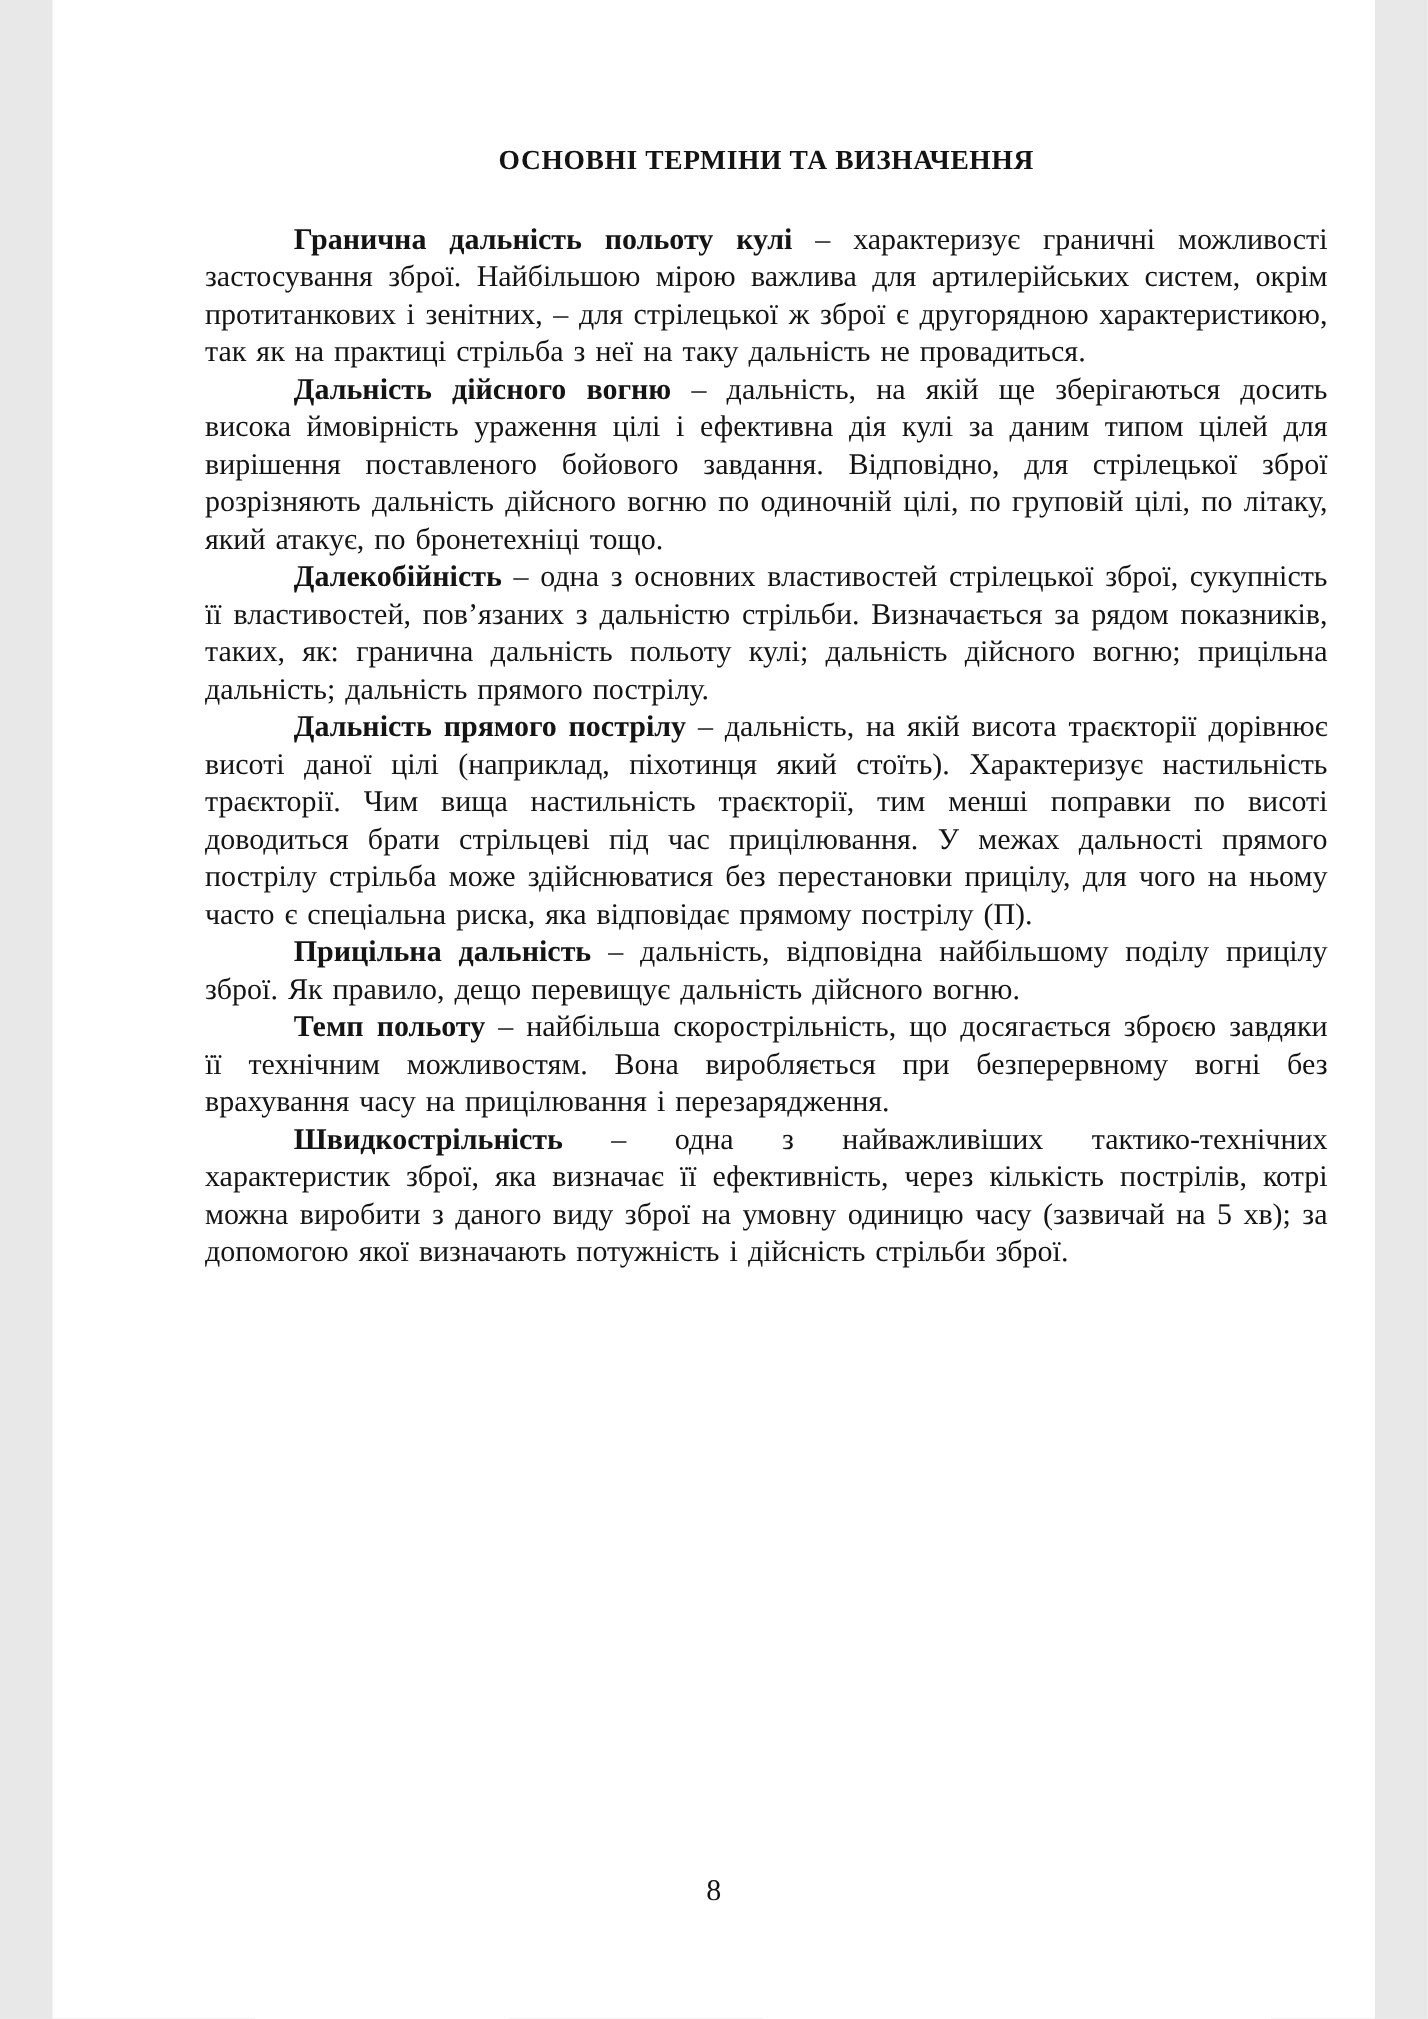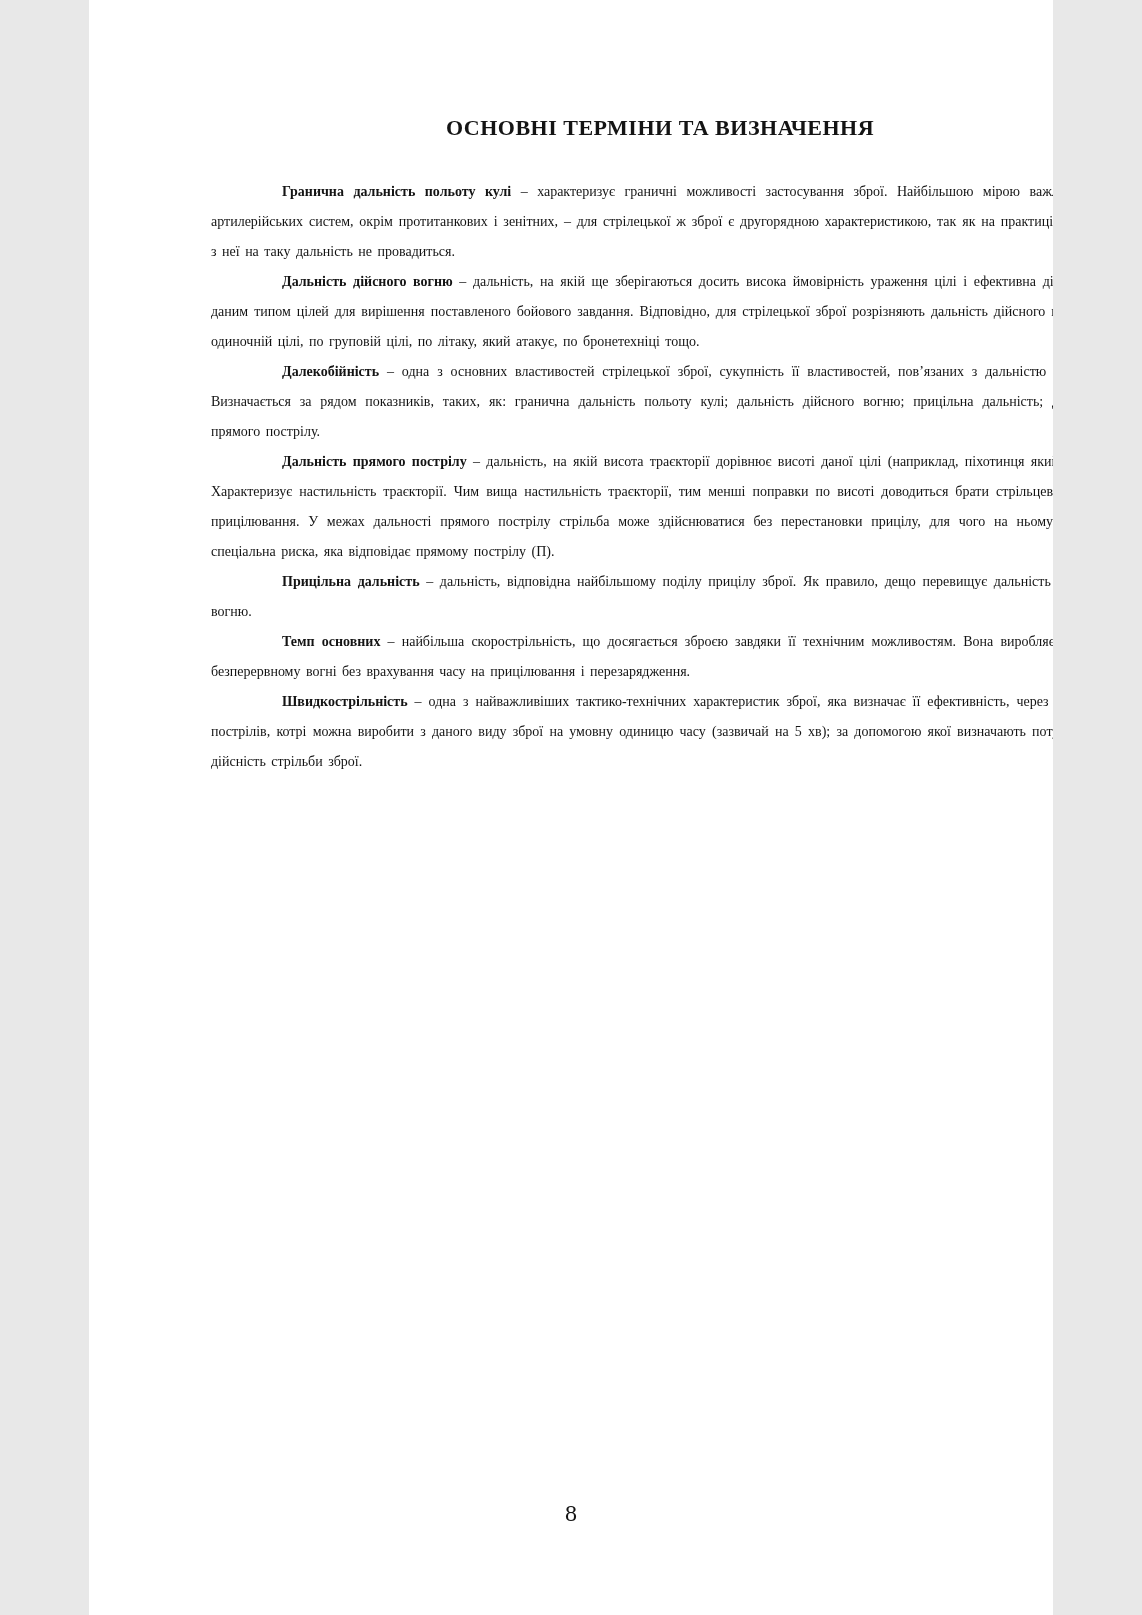--- a/index.html
+++ b/index.html
@@ -2,21 +2,21 @@
 <html><head>
   <meta charset="utf-8">
   <style>
     html, body {
       margin: 0;
       padding: 0;
       background: #e8e8e8;
     }
     .page {
       position: relative;
-      width: 964px;
+      width: 1058px;
       height: 1615px;
       margin: 0 auto;
       background: #ffffff;
       font-family: "Liberation Serif", "DejaVu Serif", serif;
       color: #141414;
       overflow: hidden;
     }
     .content {
       position: absolute;
       left: 122px;
@@ -26,21 +26,21 @@
     .title {
       margin: 0 0 33px 0;
       font-size: 22px;
       line-height: 32px;
       font-weight: bold;
       text-align: center;
       letter-spacing: 0.5px;
     }
     .para {
       margin: 0;
-      font-size: 14px;
+      font-size: 24px;
       line-height: 30px;
       text-align: justify;
       text-align-last: left;
       text-indent: 71px;
       word-spacing: 2px;
     }
     .term {
       font-weight: bold;
     }
     .page-number {
@@ -64,20 +64,20 @@
     <p class="para"><b class="term">Гранична дальність польоту кулі</b><span> – характеризує граничні можливості застосування зброї. Найбільшою мірою важлива для артилерійських систем, окрім протитанкових і зенітних, – для стрілецької ж зброї є другорядною характеристикою, так як на практиці стрільба з неї на таку дальність не провадиться.</span></p>
 
     <p class="para"><b class="term">Дальність дійсного вогню</b><span> – дальність, на якій ще зберігаються досить висока ймовірність ураження цілі і ефективна дія кулі за даним типом цілей для вирішення поставленого бойового завдання. Відповідно, для стрілецької зброї розрізняють дальність дійсного вогню по одиночній цілі, по груповій цілі, по літаку, який атакує, по бронетехніці тощо.</span></p>
 
     <p class="para"><b class="term">Далекобійність</b><span> – одна з основних властивостей стрілецької зброї, сукупність її властивостей, пов’язаних з дальністю стрільби. Визначається за рядом показників, таких, як: гранична дальність польоту кулі; дальність дійсного вогню; прицільна дальність; дальність прямого пострілу.</span></p>
 
     <p class="para"><b class="term">Дальність прямого пострілу</b><span> – дальність, на якій висота траєкторії дорівнює висоті даної цілі (наприклад, піхотинця який стоїть). Характеризує настильність траєкторії. Чим вища настильність траєкторії, тим менші поправки по висоті доводиться брати стрільцеві під час прицілювання. У межах дальності прямого пострілу стрільба може здійснюватися без перестановки прицілу, для чого на ньому часто є спеціальна риска, яка відповідає прямому пострілу (П).</span></p>
 
     <p class="para"><b class="term">Прицільна дальність</b><span> – дальність, відповідна найбільшому поділу прицілу зброї. Як правило, дещо перевищує дальність дійсного вогню.</span></p>
 
-    <p class="para"><b class="term">Темп основних</b><span> – найбільша скорострільність, що досягається зброєю завдяки її технічним можливостям. Вона виробляється при безперервному вогні без врахування часу на прицілювання і перезарядження.</span></p>
+    <p class="para"><b class="term">Темп польоту</b><span> – найбільша скорострільність, що досягається зброєю завдяки її технічним можливостям. Вона виробляється при безперервному вогні без врахування часу на прицілювання і перезарядження.</span></p>
 
     <p class="para"><b class="term">Швидкострільність</b><span> – одна з найважливіших тактико-технічних характеристик зброї, яка визначає її ефективність, через кількість пострілів, котрі можна виробити з даного виду зброї на умовну одиницю часу (зазвичай на 5 хв); за допомогою якої визначають потужність і дійсність стрільби зброї.</span></p>
 
   </div>
 
   <div class="page-number">8</div>
 </div>
 
 </body></html>

